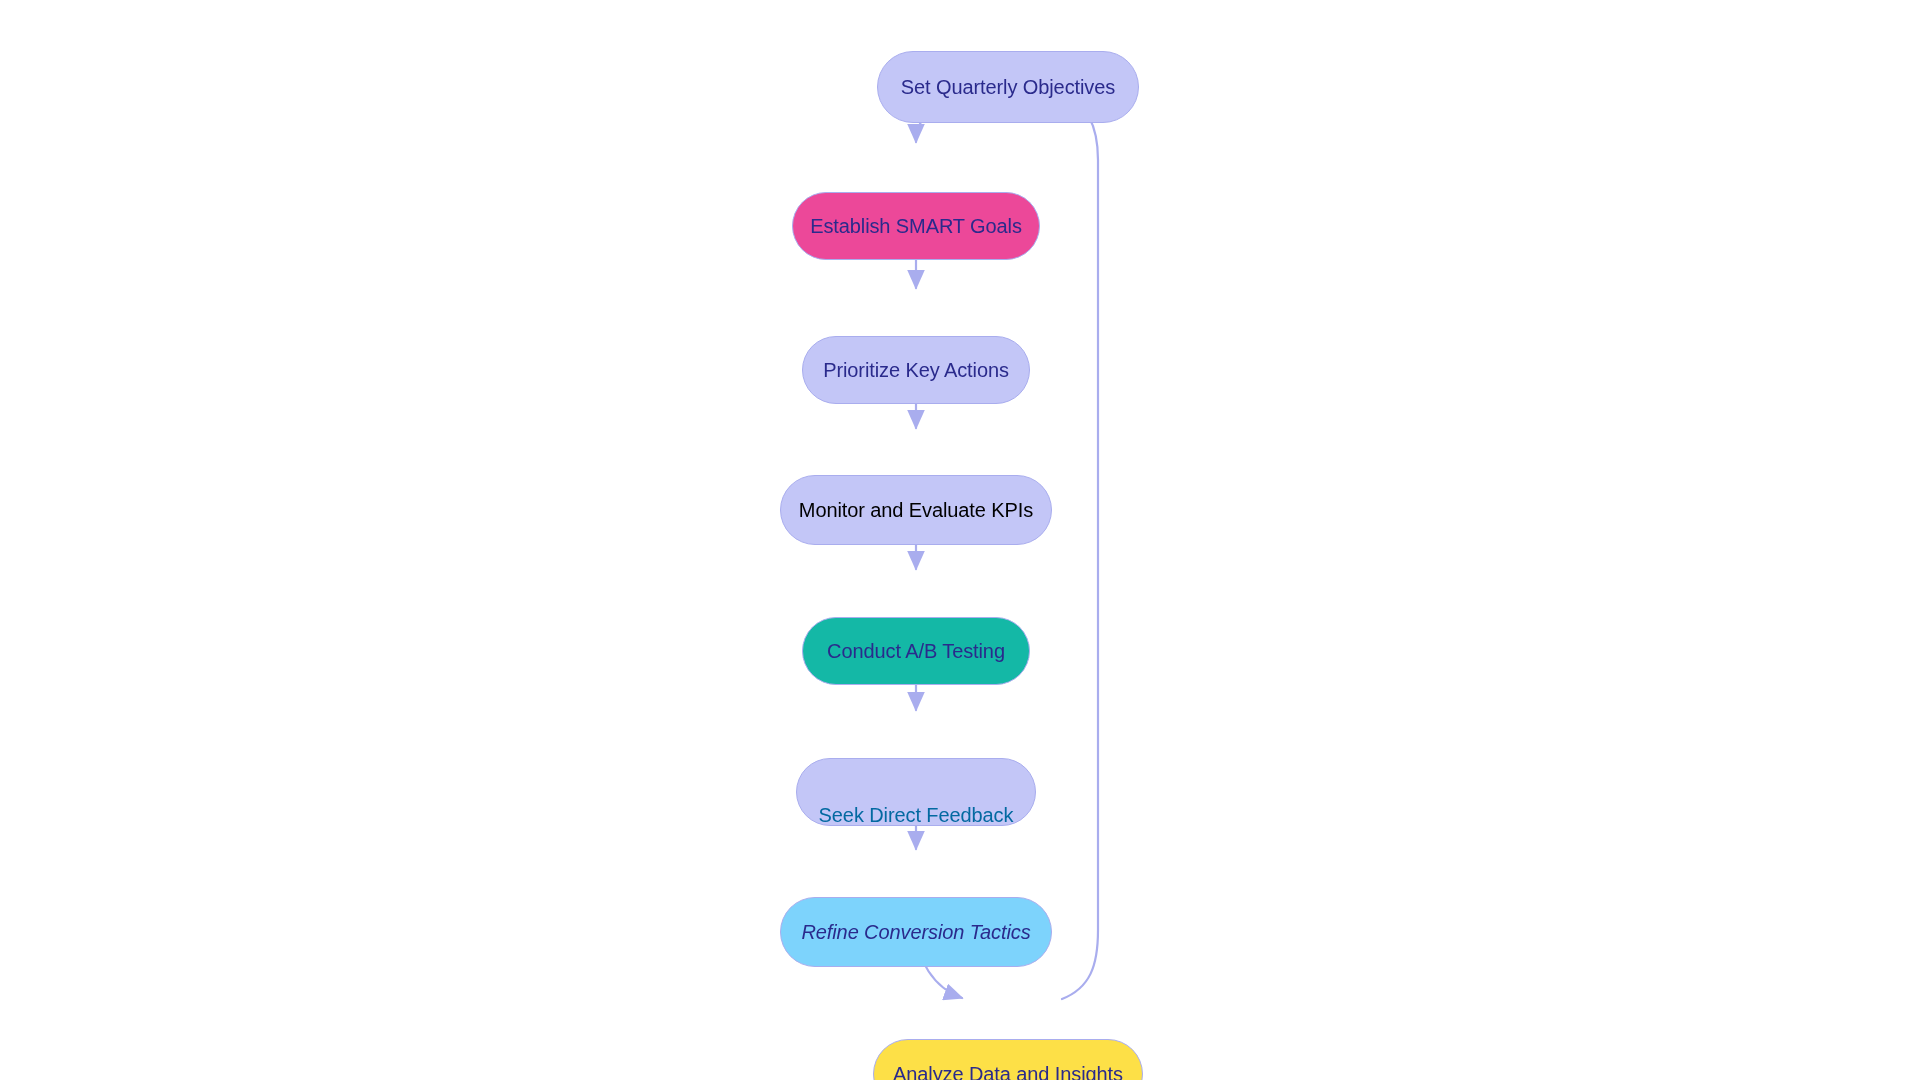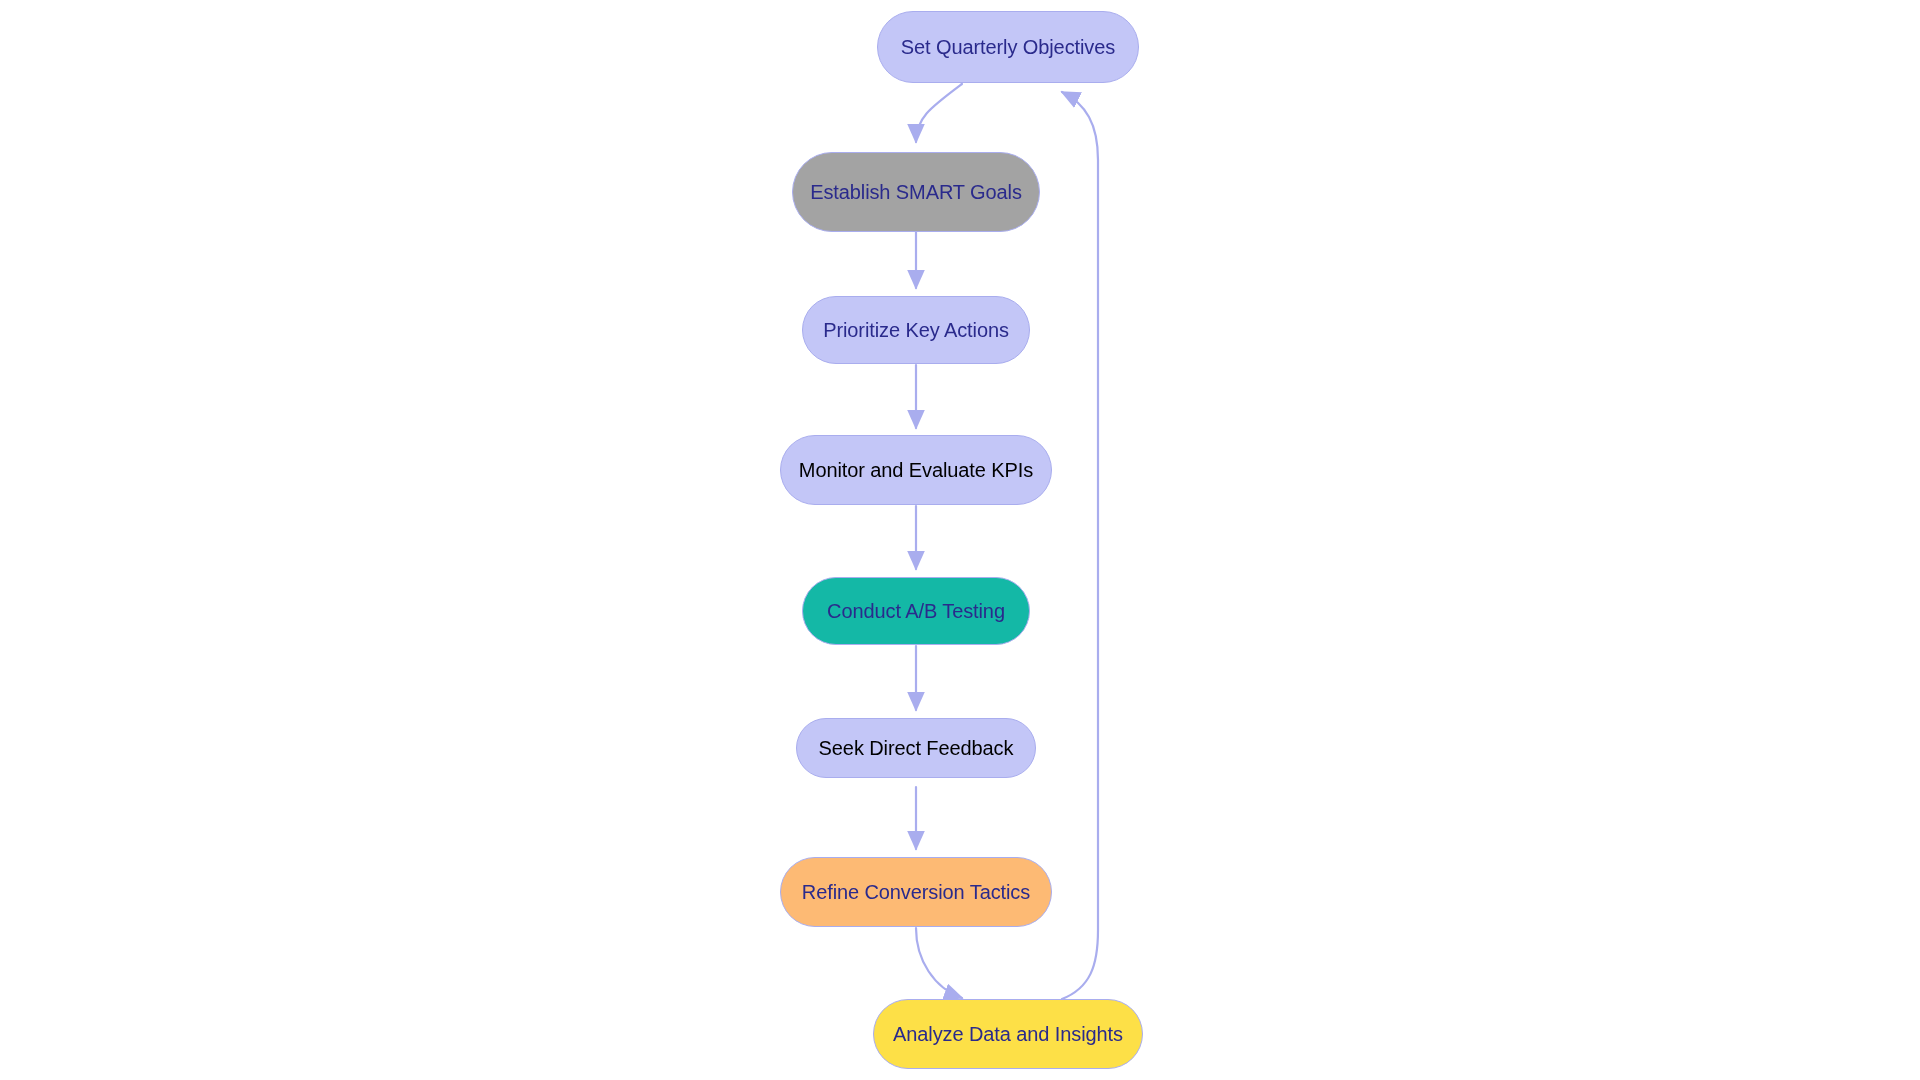--- a/index.html
+++ b/index.html
@@ -35,20 +35,21 @@
     background: #c3c6f7;
     border: 1.6px solid #a9adee;
     border-radius: 999px;
     color: #2a2a8c;
     font-size: 20px;
     font-family: "Liberation Sans", sans-serif;
     font-weight: 400;
     letter-spacing: -0.1px;
     white-space: nowrap;
     z-index: 2;
+    margin-top: 40px;
   }
   .node-label {
     display: block;
     line-height: 1;
     padding: 0 2px;
   }
 </style>
 </head>
 <body>
 
@@ -69,36 +70,36 @@
         <path d="M 916 787 L 916 849" fill="none" stroke="#a9adee" stroke-width="2.2" stroke-linecap="round" marker-end="url(#arrowhead)"></path>
         <path d="M 916 928 C 916 960, 934 988, 962 998" fill="none" stroke="#a9adee" stroke-width="2.2" stroke-linecap="round" marker-end="url(#arrowhead)"></path>
         <path d="M 1062 999 C 1090 988, 1098 966, 1098 930 L 1098 160 C 1098 124, 1086 104, 1062 92" fill="none" stroke="#a9adee" stroke-width="2.2" stroke-linecap="round" marker-end="url(#arrowhead)"></path>
       </g>
   </svg>
 
   <div id="node-group">
       <div class="flow-node" style="width: 262px; height: 72px; left: 877px; top: 11px; background: rgb(195, 198, 247); border-color: rgb(169, 173, 238); color: rgb(42, 42, 140);">
         <span class="node-label">Set Quarterly Objectives</span>
       </div>
-      <div class="flow-node" style="width: 248px; height: 80px; left: 792px; top: 152px; background: #a3a3a3; border-color: rgb(169, 173, 238); color: rgb(42, 42, 140);">
+      <div class="flow-node" style="width: 248px; height: 68px; left: 792px; top: 152px; background: #ec4899; border-color: rgb(169, 173, 238); color: rgb(42, 42, 140);">
         <span class="node-label">Establish SMART Goals</span>
       </div>
       <div class="flow-node" style="width: 228px; height: 68px; left: 802px; top: 296px; background: rgb(195, 198, 247); border-color: rgb(169, 173, 238); color: rgb(42, 42, 140); justify-content: center;">
         <span class="node-label">Prioritize Key Actions</span>
       </div>
       <div class="flow-node" style="width: 272px; height: 70px; left: 780px; top: 435px; background: rgb(195, 198, 247); border-color: rgb(169, 173, 238); color: #000000;">
         <span class="node-label">Monitor and Evaluate KPIs</span>
       </div>
       <div class="flow-node" style="width: 228px; height: 68px; left: 802px; top: 577px; background: #14b8a6; border-color: rgb(169, 173, 238); color: rgb(42, 42, 140);">
         <span class="node-label">Conduct A/B Testing</span>
       </div>
-      <div class="flow-node" style="width: 240px; height: 60px; left: 796px; top: 718px; background: rgb(195, 198, 247); border-color: rgb(169, 173, 238); color: #000000;">
+      <div class="flow-node" style="width: 240px; height: 68px; left: 796px; top: 718px; background: rgb(195, 198, 247); border-color: rgb(169, 173, 238); color: #0369a1; align-items: flex-end;">
         <span class="node-label">Seek Direct Feedback</span>
       </div>
-      <div class="flow-node" style="width: 272px; height: 70px; left: 780px; top: 857px; background: #fdba74; border-color: rgb(169, 173, 238); color: rgb(42, 42, 140);">
+      <div class="flow-node" style="width: 272px; height: 70px; left: 780px; top: 857px; background: #7dd3fc; border-color: rgb(169, 173, 238); color: rgb(42, 42, 140); font-style: italic;">
         <span class="node-label">Refine Conversion Tactics</span>
       </div>
       <div class="flow-node" style="width: 270px; height: 70px; left: 873px; top: 999px; background: #fde047; border-color: rgb(169, 173, 238); color: rgb(42, 42, 140);">
         <span class="node-label">Analyze Data and Insights</span>
       </div>
     </div>
 
 </div>
 
 </body></html>

